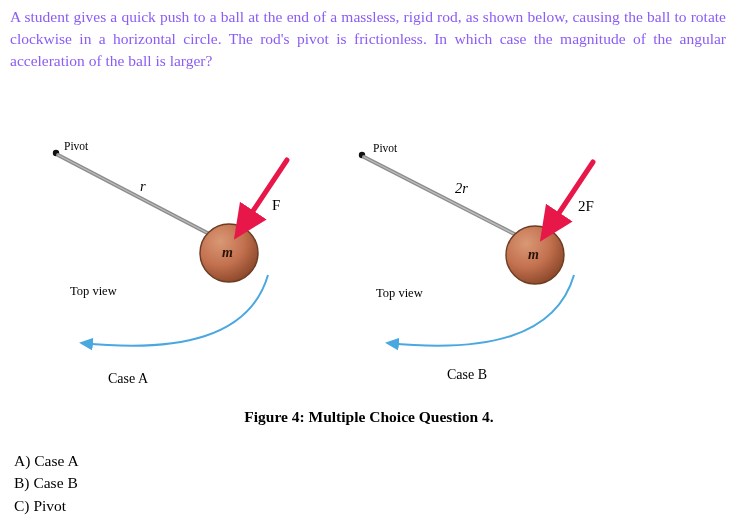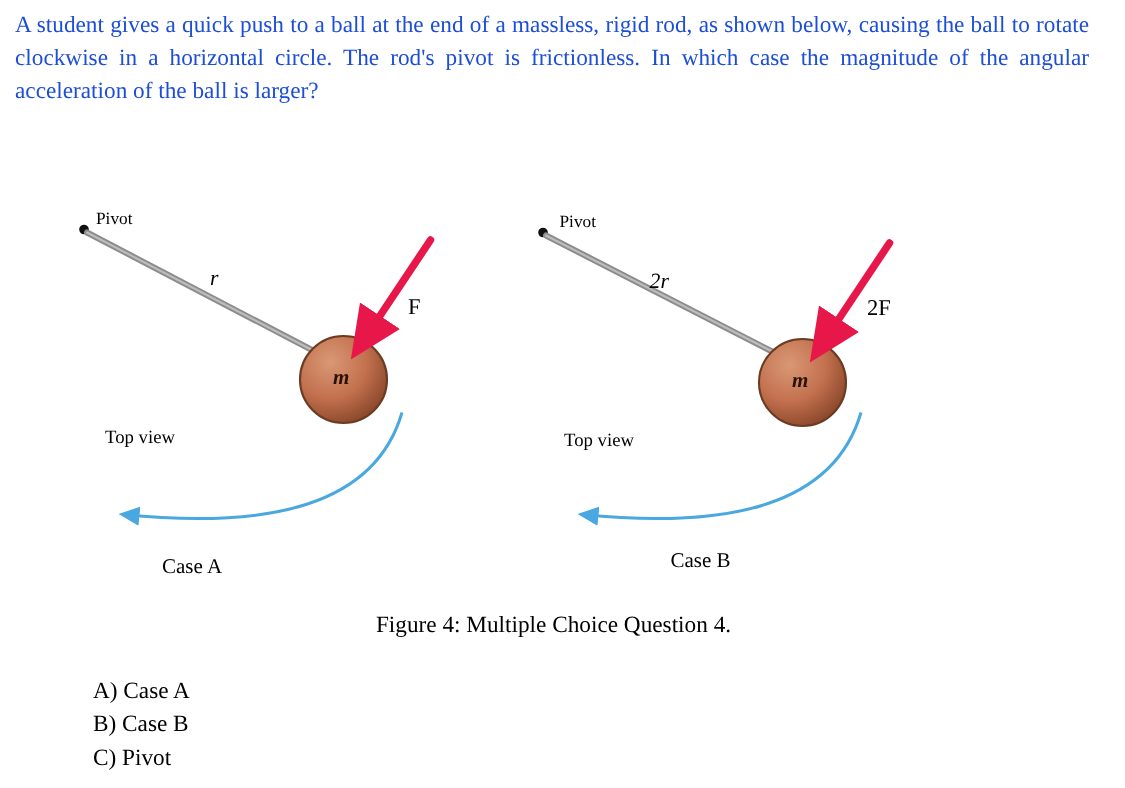--- a/index.html
+++ b/index.html
@@ -21,44 +21,44 @@
     height: 525px;
   }
   .question {
     position: absolute;
     left: 10px;
     top: 6px;
     width: 716px;
     font-size: 15.5px;
     line-height: 1.42;
     text-align: justify;
-    color: #1d4ed8;
+    color: #8b5cf6;
   }
   .figure-area {
     position: absolute;
     left: 0;
     top: 125px;
     width: 750px;
     height: 275px;
   }
   .figure-caption {
     position: absolute;
     left: 0;
     top: 408px;
     width: 738px;
     text-align: center;
     font-size: 15.5px;
+    font-weight: bold;
   }
   .choices {
     position: absolute;
     left: 14px;
     top: 450px;
     font-size: 15.5px;
     line-height: 1.45;
-    margin-left: 48px;
   }
   .choice {
     white-space: nowrap;
   }
   .lbl {
     position: absolute;
     font-family: "Liberation Serif", serif;
   }
   .lbl-pivot {
     font-size: 11.5px;
@@ -135,21 +135,21 @@
     </svg>
 
     <div class="lbl lbl-pivot" style="left:64px; top:15px;">Pivot</div>
     <div class="lbl lbl-r" style="left:140px; top:53px;">r</div>
     <div class="lbl lbl-m" style="left:222px; top:120px;">m</div>
     <div class="lbl lbl-force" style="left:272px; top:72px;">F⃗</div>
     <div class="lbl lbl-topview" style="left:70px; top:138px;">Top view</div>
     <div class="lbl lbl-case" style="left:108px; top:246px;">Case A</div>
 
     <div class="lbl lbl-pivot" style="left:373px; top:17px;">Pivot</div>
-    <div class="lbl lbl-r" style="left:433px; top:55px;font-style:italic;">2r</div>
+    <div class="lbl lbl-r" style="left:455px; top:55px;font-style:italic;">2r</div>
     <div class="lbl lbl-m" style="left:528px; top:122px;">m</div>
     <div class="lbl lbl-force" style="left:578px; top:73px;text-align:center;">2F⃗</div>
     <div class="lbl lbl-topview" style="left:376px; top:140px;">Top view</div>
     <div class="lbl lbl-case" style="left:447px; top:242px;">Case B</div>
   </div>
 
   <div class="figure-caption">Figure 4: Multiple Choice Question 4.</div>
 
   <div class="choices">
     <div class="choice">

